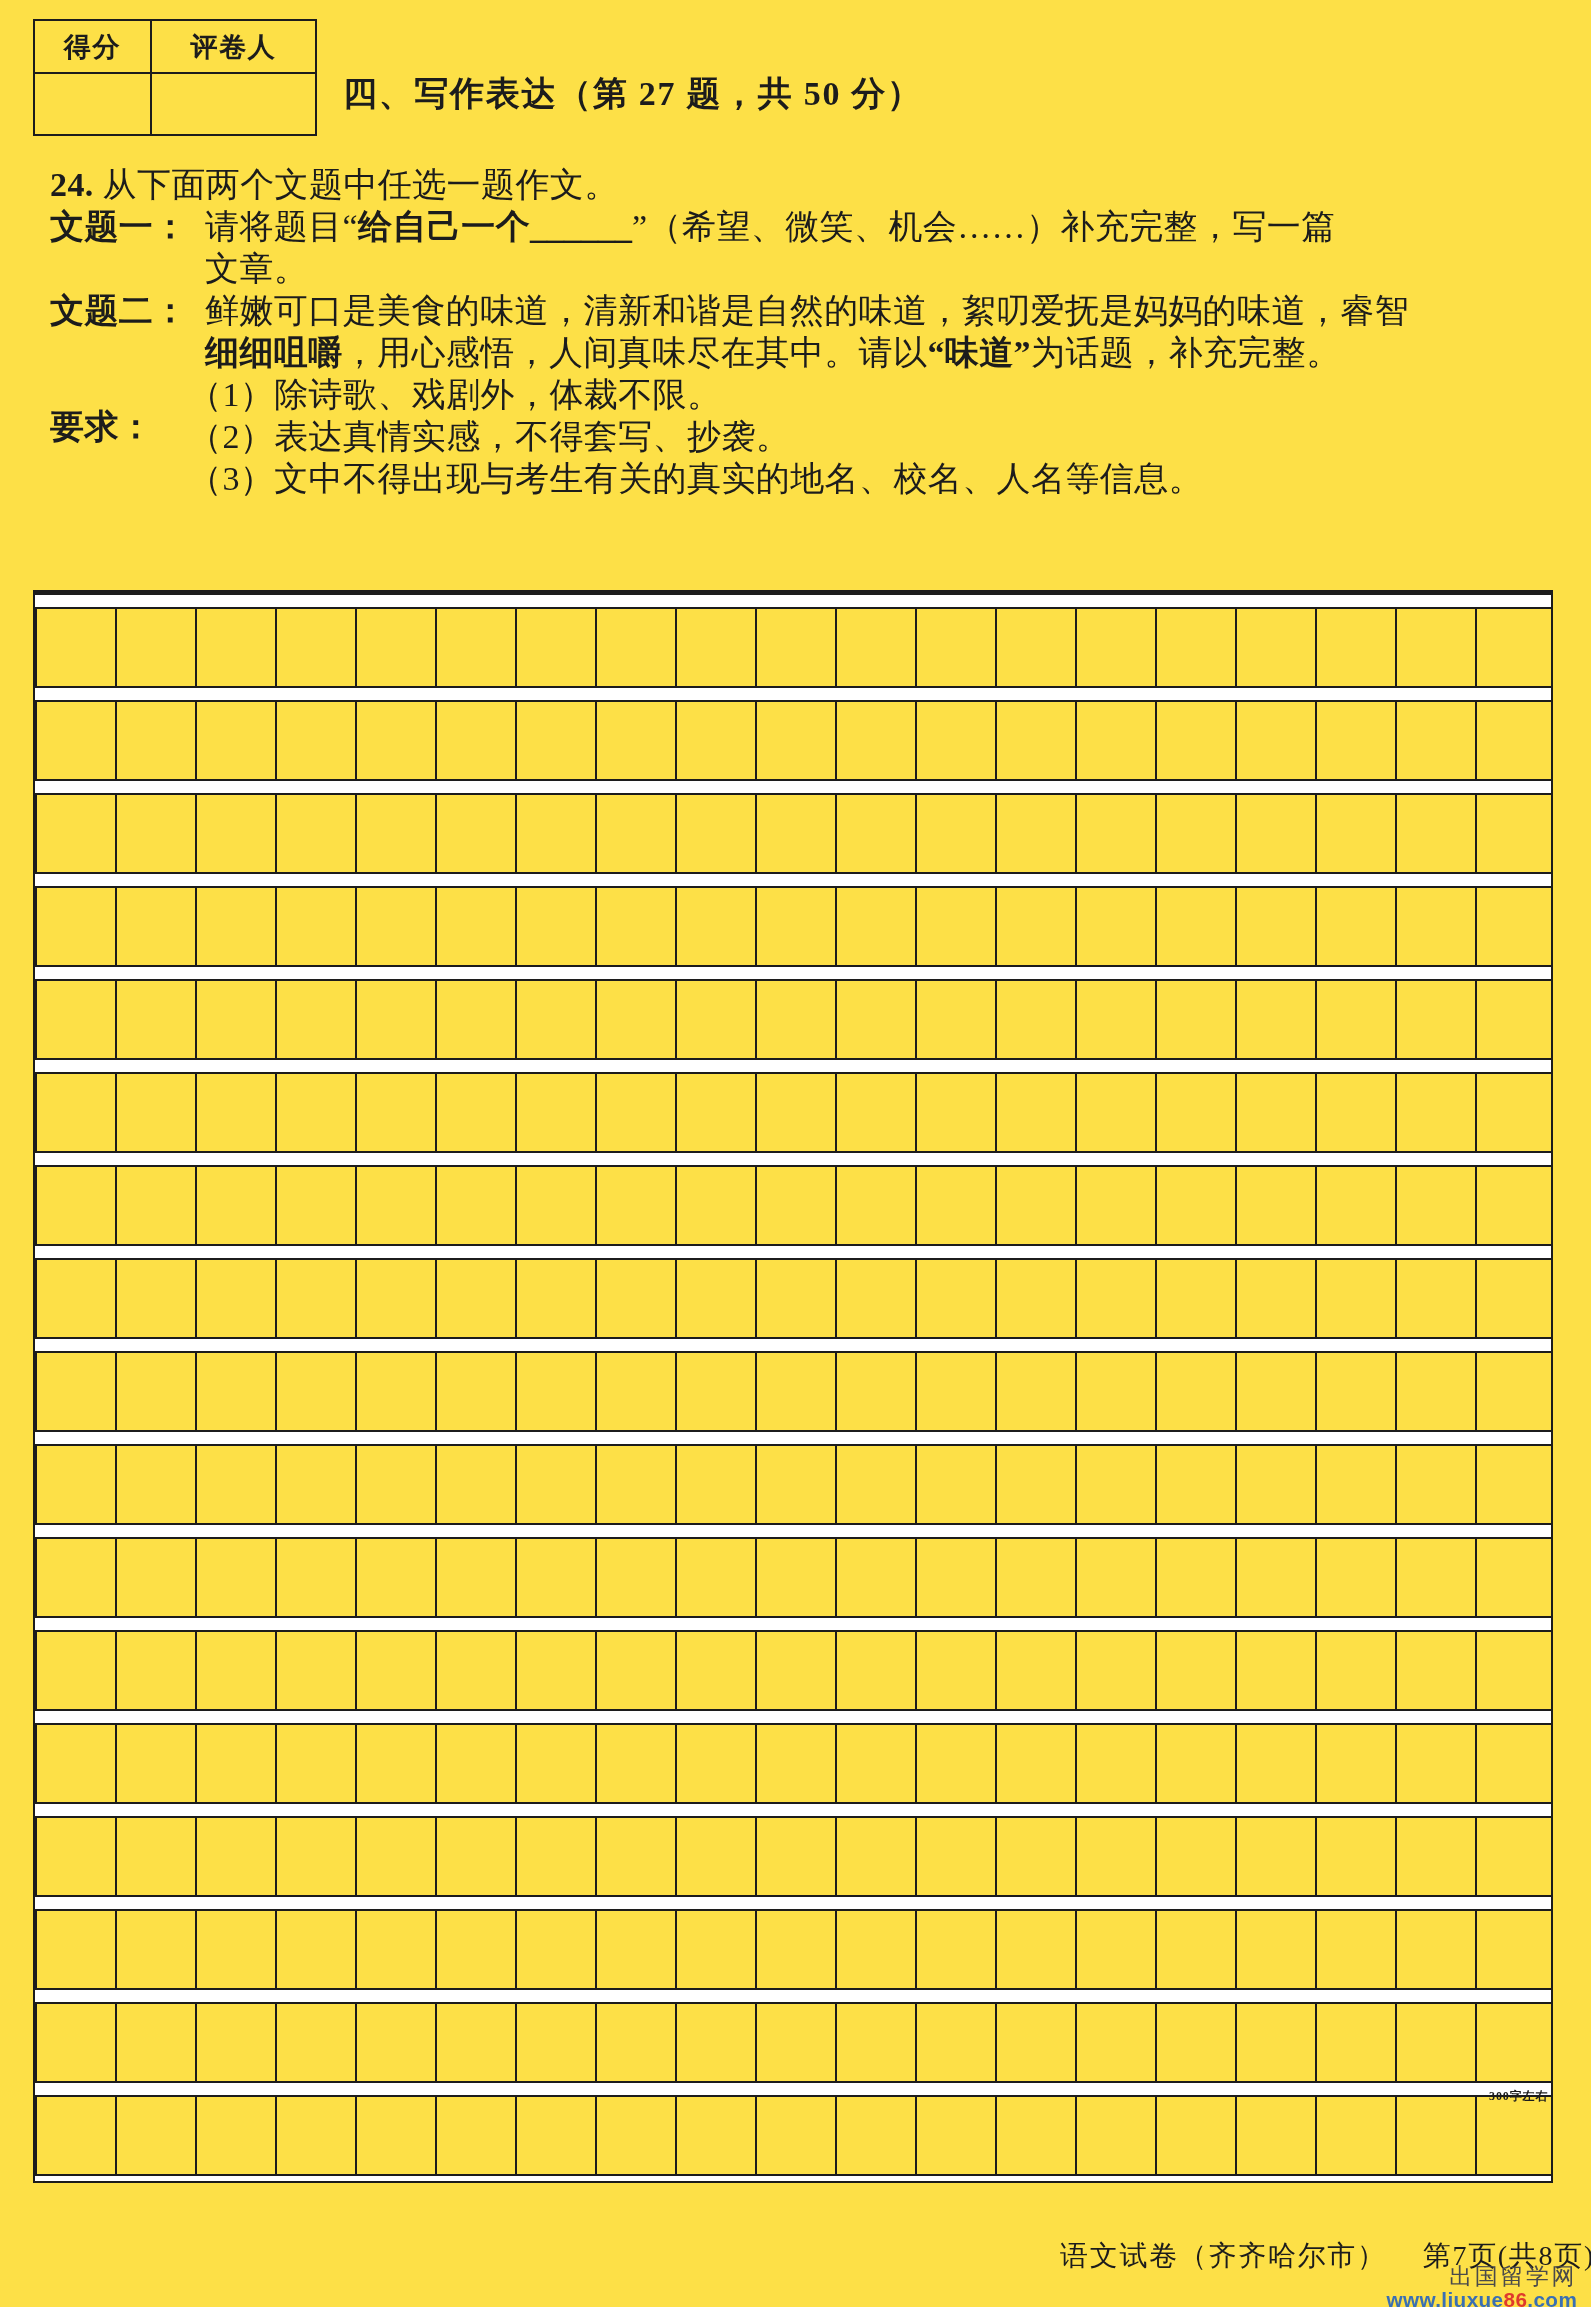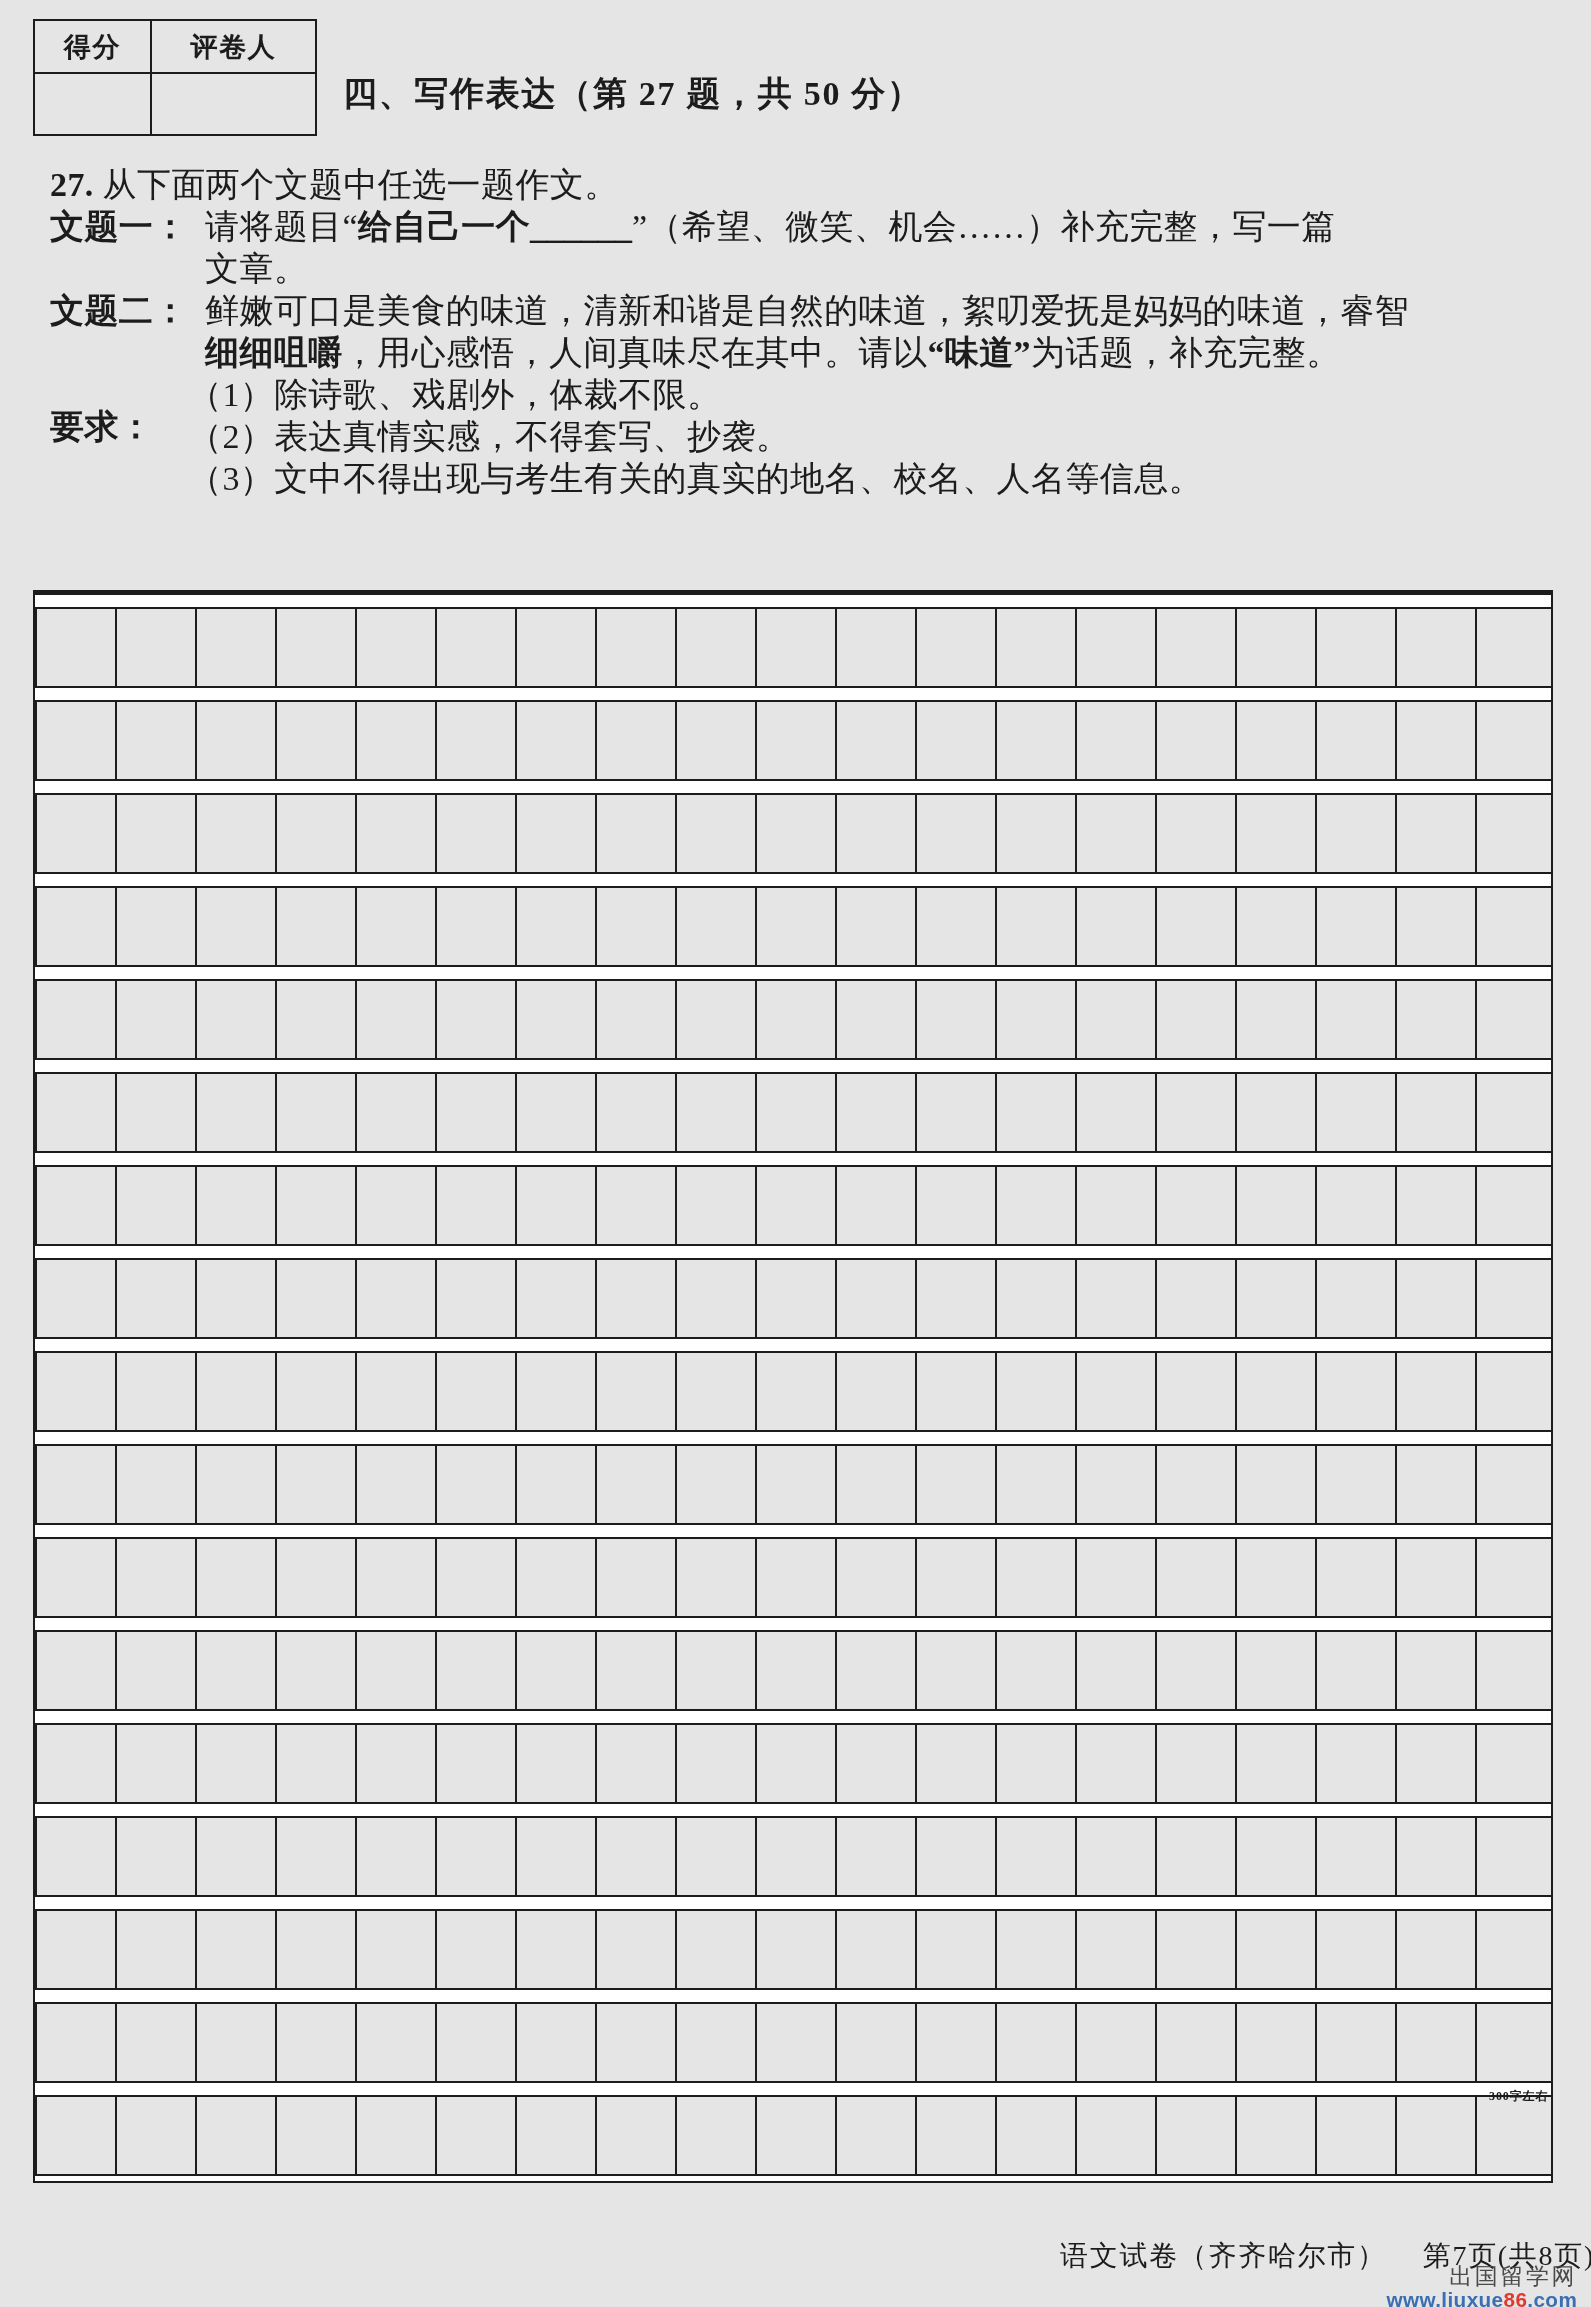--- a/index.html
+++ b/index.html
@@ -1,21 +1,21 @@
 <!DOCTYPE html>
 <html style="font-size:13.8px"><head>
 <meta charset="utf-8">
 <style>
   * { box-sizing: border-box; }
   html, body { margin: 0; padding: 0; background: #ffffff; }
   .page {
     position: relative;
     width: 1591px;
     height: 2307px;
-    background: #e5e5e5;
+    background: #fde047;
     color: #1c1c1c;
     font-family: "Liberation Serif", serif;
     overflow: hidden;
     text-decoration: underline;
   }
 
   
   .score-box {
     position: absolute;
     left: 33px; top: 19px;
@@ -119,21 +119,21 @@
     <div class="cell c-b">评卷人</div>
     <div class="cell c-r"></div>
     <div class="cell"></div>
   </div>
 
   <div class="section-title">四、写作表达（第 27 题，共 50 分）</div>
 
   <div class="qbody">
 
     <div class="qline">
-      <span class="b">27.</span>
+      <span class="b">24.</span>
       <span>从下面两个文题中任选一题作文。</span>
     </div>
 
     <div class="qrow">
       <div class="qlabel">文题一：</div>
       <div class="qcontent">
         <div class="qline">
           <span>请将题目“</span><span class="b">给自己一个</span><span class="blank">______</span><span>”（希望、微笑、机会……）补充完整，写一篇</span>
         </div>
         <div class="qline">文章。</div>

